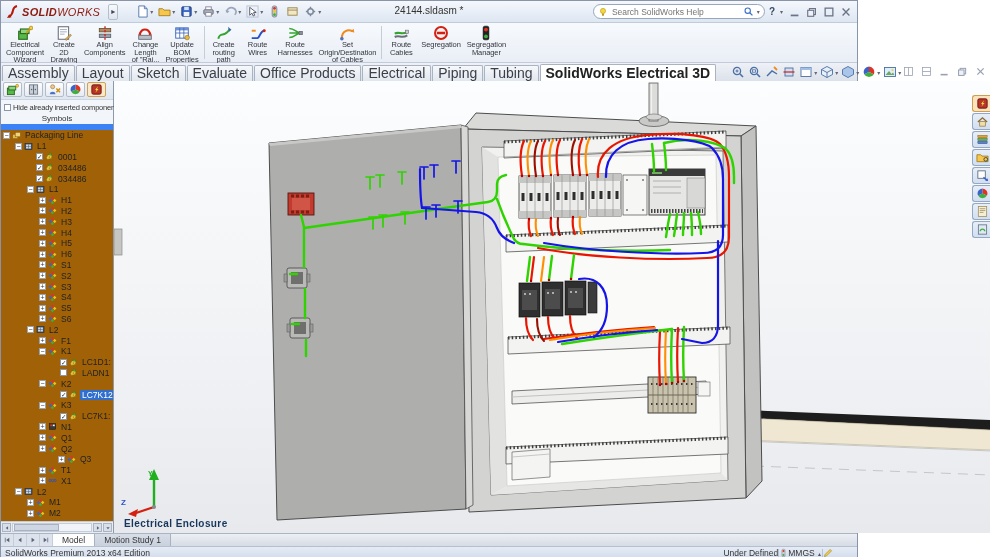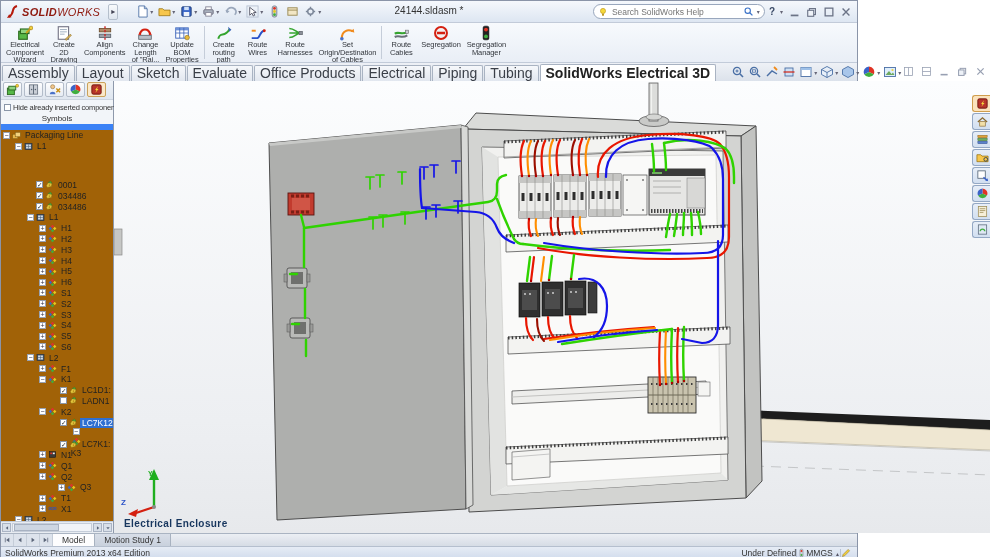--- a/index.html
+++ b/index.html
@@ -65,21 +65,21 @@
 .tp-btn{width:19px;height:17px;background:linear-gradient(#e7eef8,#d2dff0);border:1px solid #94a8c4;border-right:0;border-radius:3px 0 0 3px;display:flex;align-items:center;justify-content:center;box-sizing:border-box}
 .tp-btn.active{background:#fbe3bd;border-color:#cf9e4e}
 
 #sheettabs{position:absolute;left:0;top:532px;width:100%;height:13px;background:linear-gradient(#eceff4,#d6dce5);border-top:1px solid #aab4c2;display:flex;align-items:stretch;box-sizing:border-box}
 .st-nav{width:12px;display:flex;align-items:center;justify-content:center;border-right:1px solid #c5cdd8;background:#dde3ec;flex:none}
 .stab{padding:0 9px;font-size:8.5px;display:flex;align-items:center;color:#333;background:linear-gradient(#d8dee8,#c9d1dd);border-right:1px solid #a8b2c0;white-space:nowrap}
 .stab.active{background:#fdfdfe;font-weight:normal}
 
 #statusbar{position:absolute;left:0;top:545px;width:100%;height:12px;background:linear-gradient(#e6ecf5,#d3dded);border-top:1px solid #b5bfce;display:flex;align-items:center;font-size:8.5px;color:#333;box-sizing:border-box}
 #sb-left{padding-left:4px}
-#sb-right{margin-left:auto;display:flex;align-items:center;gap:0;padding-right:6px}
+#sb-right{margin-left:auto;display:flex;align-items:center;gap:0;padding-right:24px}
 .sbsep{width:1px;height:8px;background:#b8c2d2}
 .sb-car{font-size:5px;color:#556}
 </style>
 </head>
 <body>
 
 <div id="app">
 
   <div id="titlebar">
     <div class="brand">
@@ -511,21 +511,21 @@
           <span class="exp">−</span>
           <span class="ticon">
             <svg viewBox="0 0 14 14" width="9" height="9" aria-hidden="true">
               <rect x="1.5" y="2" width="11" height="10" fill="#46566a" stroke="#1f2a38" stroke-width="0.8"></rect>
               <rect x="3.2" y="3.8" width="7.6" height="6.4" fill="#cdd8e4"></rect>
               <path d="M3.2,7 h7.6 M7,3.8 v6.4" stroke="#46566a" stroke-width="0.8"></path>
             </svg>
           </span>
           <span class="lbl">L1</span>
         </div>
-        <div class="trow" style="padding-left: 26px; margin-top: 28px;">
+        <div class="trow" style="padding-left: 26px;">
           <span class="exp none"></span>
           <span class="cb">✓</span>
           <span class="ticon">
             <svg viewBox="0 0 14 14" width="9" height="9" aria-hidden="true">
               <polygon points="2,9 5,4 11,5 10,10 4,11.5" fill="#e3c43c" stroke="#7a6208" stroke-width="0.7"></polygon>
               <polygon points="5,4 11,5 8.5,1.5" fill="#58b33e" stroke="#2c6b1d" stroke-width="0.6"></polygon>
               <circle cx="7" cy="8" r="1.2" fill="#b88d1a"></circle>
             </svg>
           </span>
           <span class="lbl">0001</span>
@@ -785,21 +785,21 @@
           <span class="cb">✓</span>
           <span class="ticon">
             <svg viewBox="0 0 14 14" width="9" height="9" aria-hidden="true">
               <polygon points="2,9 5,4 11,5 10,10 4,11.5" fill="#e3c43c" stroke="#7a6208" stroke-width="0.7"></polygon>
               <polygon points="5,4 11,5 8.5,1.5" fill="#58b33e" stroke="#2c6b1d" stroke-width="0.6"></polygon>
               <circle cx="7" cy="8" r="1.2" fill="#b88d1a"></circle>
             </svg>
           </span>
           <span class="lbl">LC7K12</span>
         </div>
-        <div class="trow" style="padding-left: 38px; flex-direction: column;">
+        <div class="trow" style="padding-left: 38px;">
           <span class="exp">−</span>
           <span class="ticon">
             <svg viewBox="0 0 14 14" width="9" height="9" aria-hidden="true">
               <polygon points="7,1 9.6,3.6 7,6.2 4.4,3.6" fill="#e03030"></polygon>
               <polygon points="13,7 10.4,9.6 7.8,7 10.4,4.4" fill="#e8c81e"></polygon>
               <polygon points="7,13 4.4,10.4 7,7.8 9.6,10.4" fill="#3fae3f"></polygon>
               <polygon points="1,7 3.6,4.4 6.2,7 3.6,9.6" fill="#3a62c8"></polygon>
             </svg>
           </span>
           <span class="lbl">K3</span>

